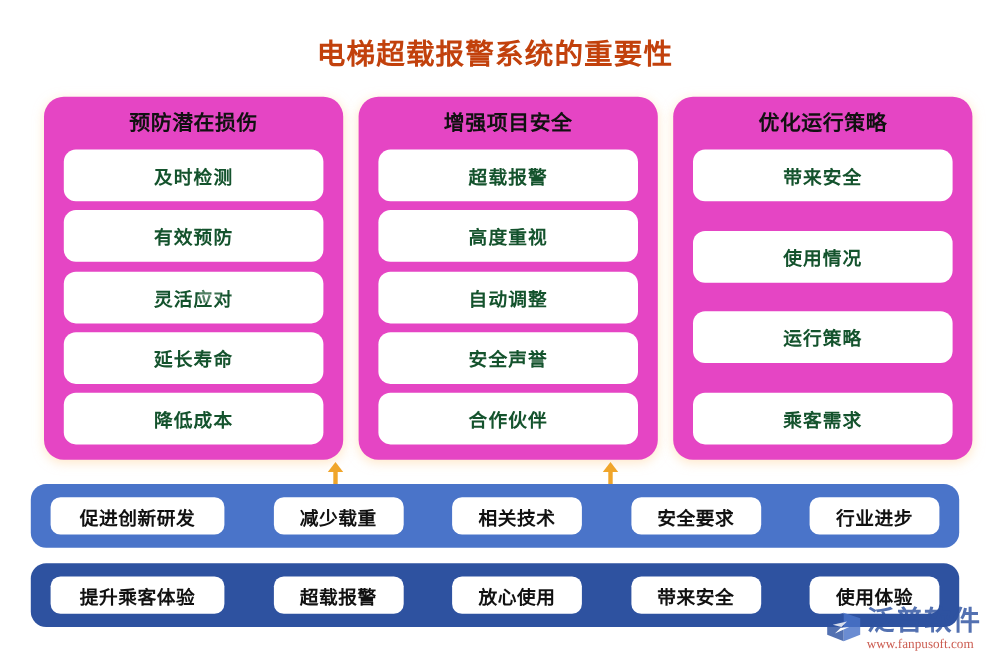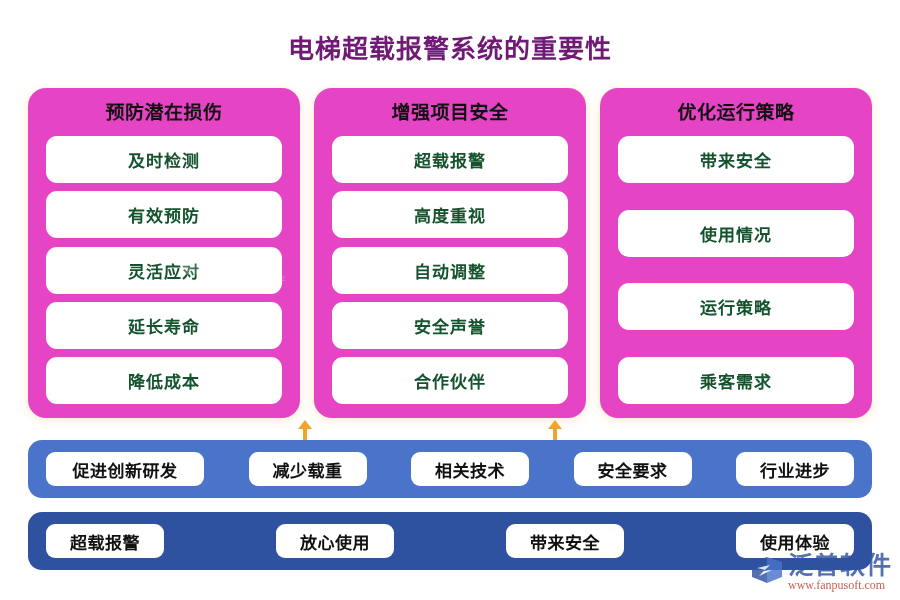--- a/index.html
+++ b/index.html
@@ -26,30 +26,30 @@
 
   
   .page-title {
     position: absolute;
     top: 32px;
     left: 0;
     width: 900px;
     text-align: center;
     font-size: 26px;
     font-weight: bold;
-    color: #701a75;
+    color: #c2410c;
     letter-spacing: 1px;
     line-height: 34px;
   }
 
   
   .columns {
     position: absolute;
     top: 88px;
-    left: 28px;
+    left: 40px;
     width: 844px;
     height: 330px;
     display: flex;
     justify-content: space-between;
   }
 
   .column {
     width: 272px;
     height: 330px;
     background: #E545C4;
@@ -272,20 +272,21 @@
 
   <div class="bar bar-1">
     <div class="chip wide">促进创新研发</div>
     <div class="chip">减少载重</div>
     <div class="chip">相关技术</div>
     <div class="chip">安全要求</div>
     <div class="chip">行业进步</div>
   </div>
 
   <div class="bar bar-2">
+    <div class="chip wide">提升乘客体验</div>
     <div class="chip">超载报警</div>
     <div class="chip">放心使用</div>
     <div class="chip">带来安全</div>
     <div class="chip">使用体验</div>
   </div>
 
   <div class="watermark-corner">
     <span class="wm-logo">
       <svg width="34" height="30" viewBox="0 0 34 30" aria-hidden="true">
         <path d="M2 7 L17 2 L17 28 L2 22 Z" fill="#2E52A0"></path>

